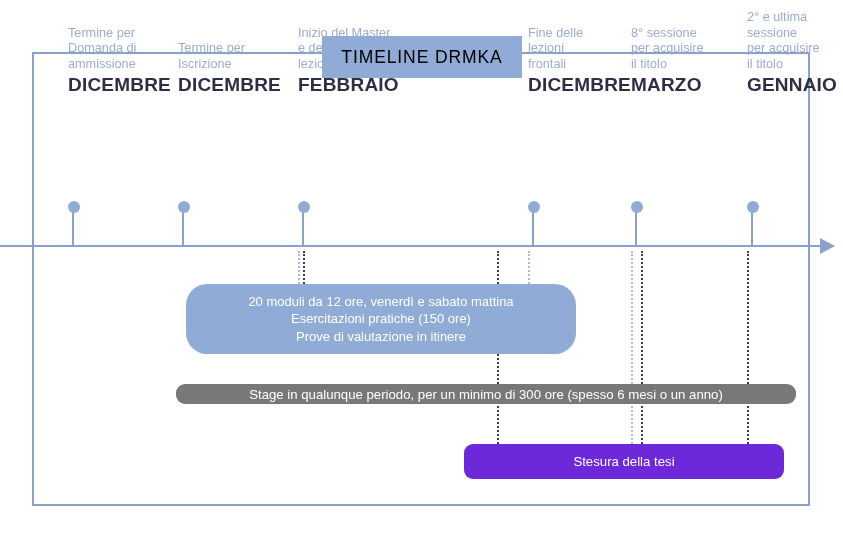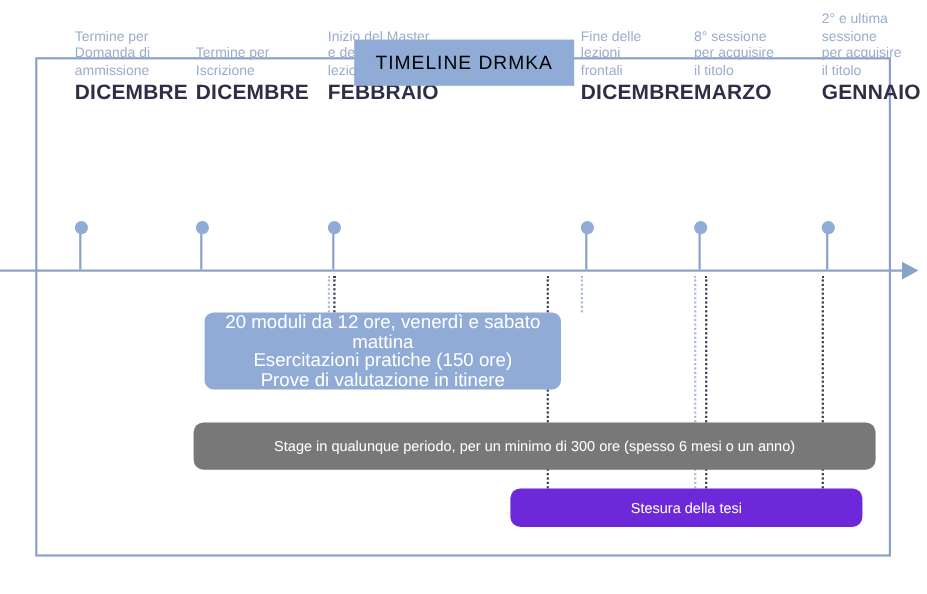--- a/index.html
+++ b/index.html
@@ -128,33 +128,33 @@
     display: flex;
     align-items: center;
     justify-content: center;
     text-align: center;
     color: #ffffff;
     box-sizing: border-box;
   }
   .bar-modules {
     left: 186px;
     top: 284px;
-    width: 324px;
+    width: 390px;
     height: 70px;
     background: #8fabd6;
-    border-radius: 8px;
-    font-size: 17px;
+    border-radius: 21px;
+    font-size: 13px;
     line-height: 17.5px;
     white-space: pre-line;
   }
   .bar-stage {
     left: 176px;
     top: 384px;
     width: 620px;
-    height: 43px;
+    height: 20px;
     background: #787878;
     border-radius: 9px;
     font-size: 13.2px;
   }
   .bar-thesis {
     left: 464px;
     top: 444px;
     width: 320px;
     height: 35px;
     background: #6d28d9;

